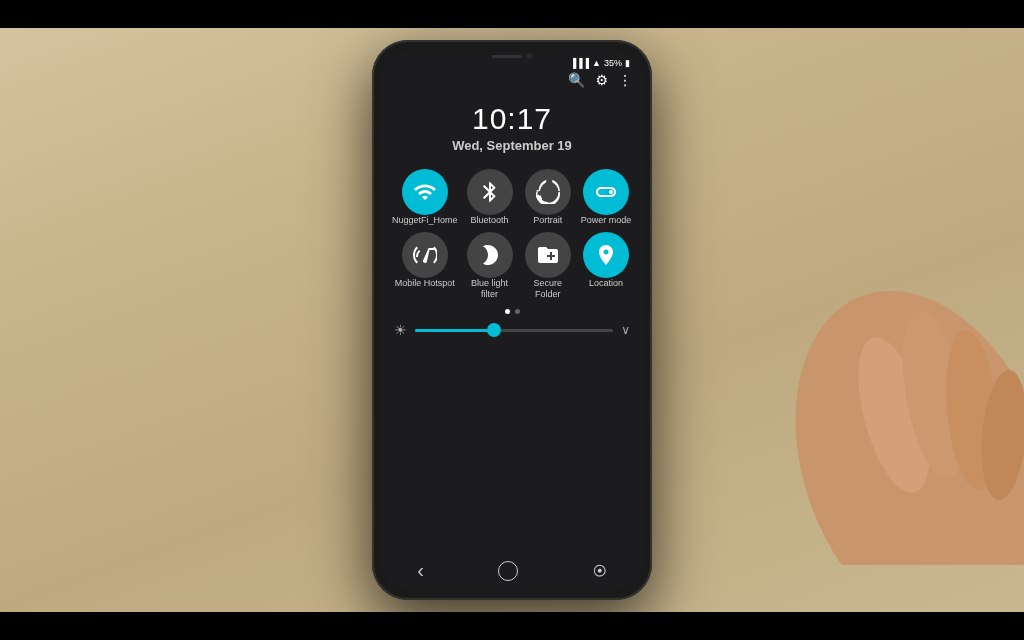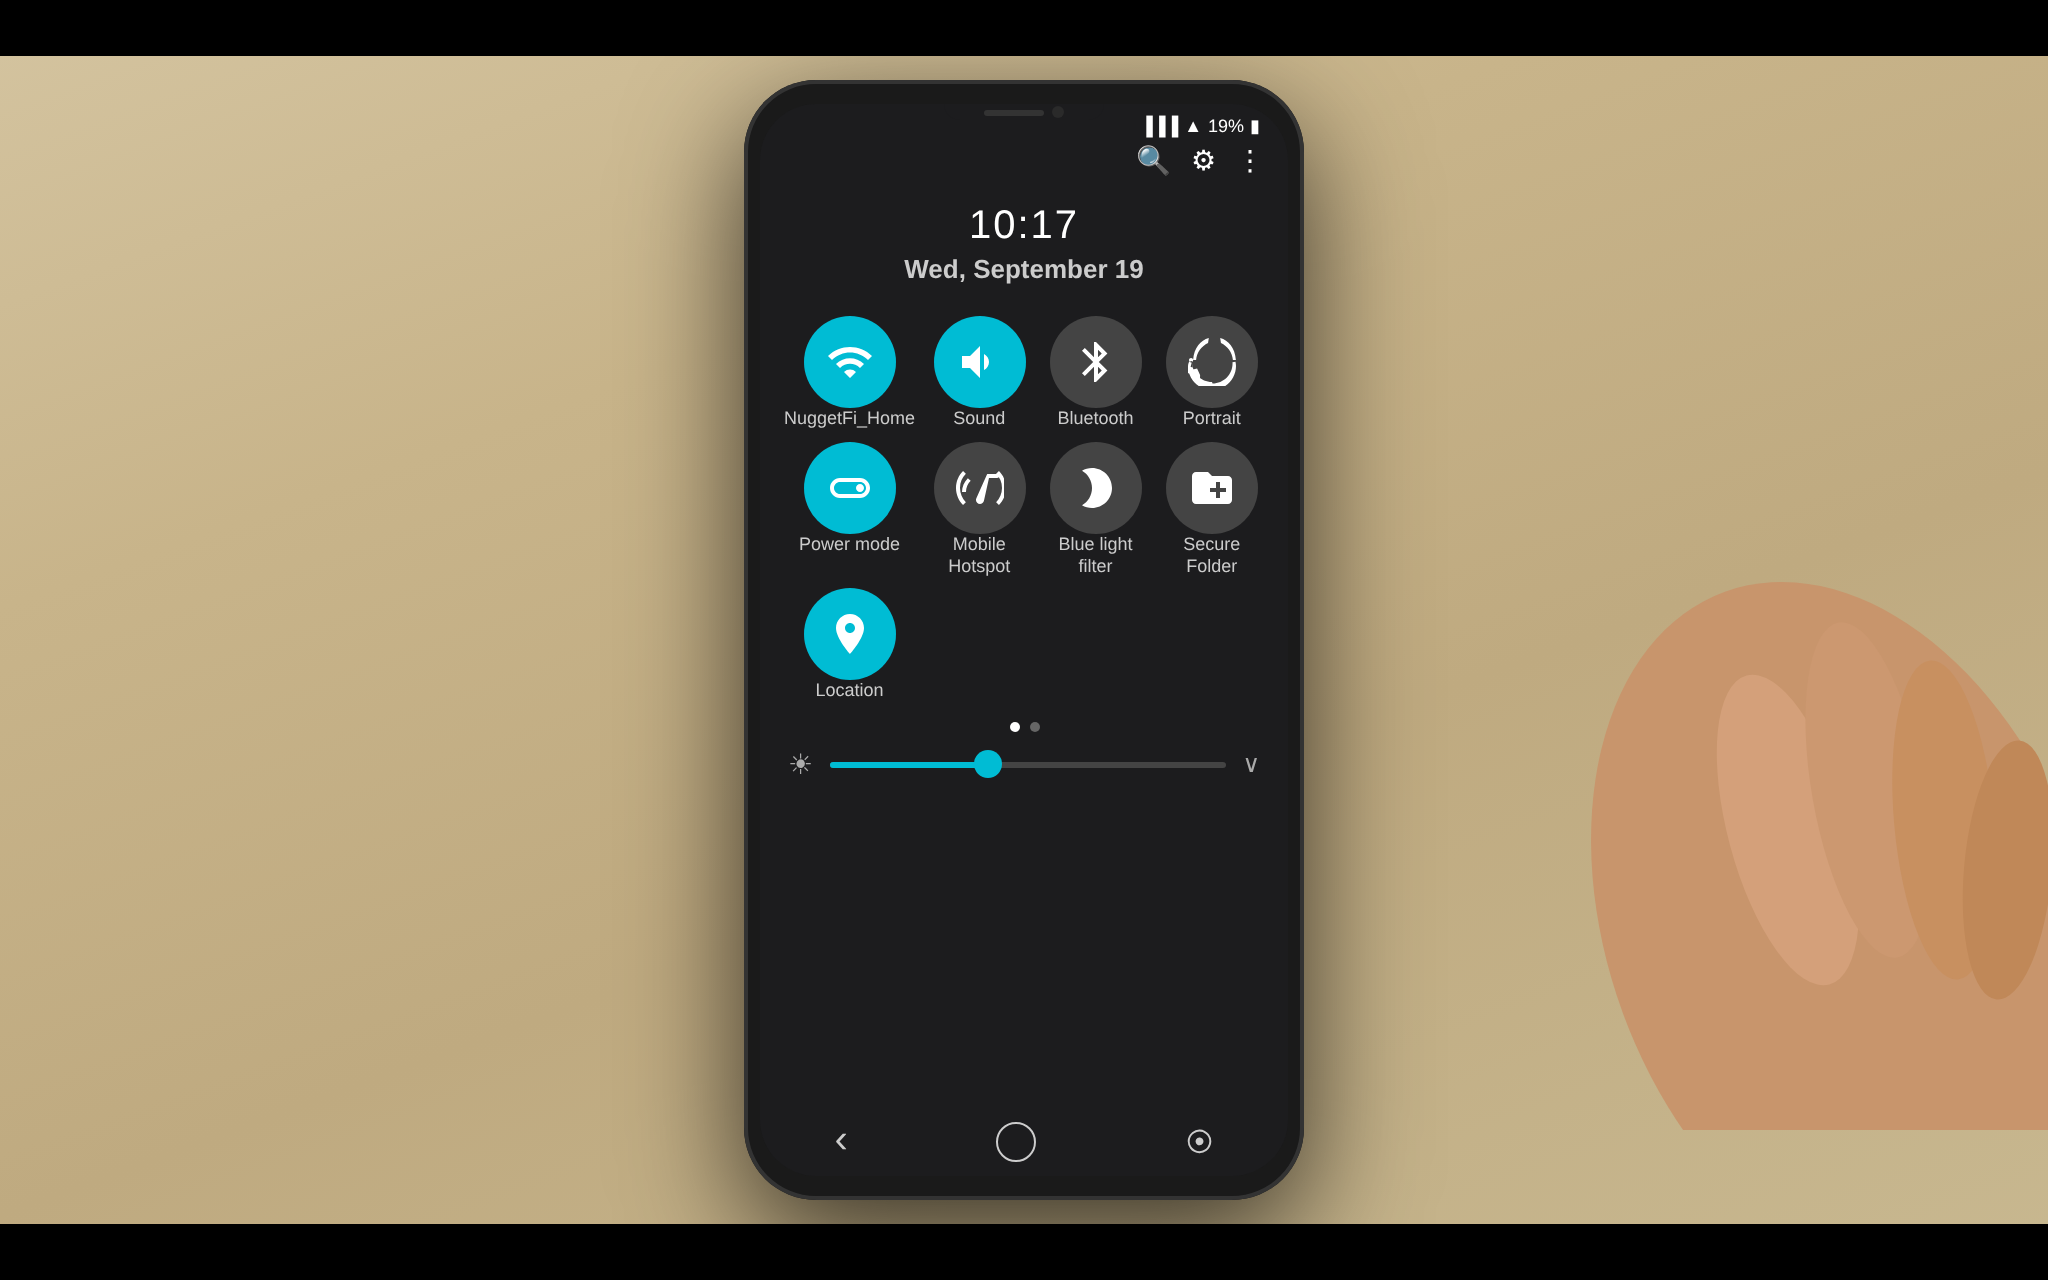--- a/index.html
+++ b/index.html
@@ -95,21 +95,21 @@
       cursor: pointer;
     }
 
     
     .time-section {
       text-align: center;
       padding: 8px 0 16px;
     }
     .time-display {
       color: #fff;
-      font-size: 20px;
+      font-size: 30px;
       font-weight: 300;
       letter-spacing: 1px;
     }
     .date-display {
       color: #ccc;
       font-size: 13px;
       margin-top: 2px;
       font-weight: bold;
     }
 
@@ -283,21 +283,21 @@
   <div class="screen">
     <div class="notch-area">
       <div class="speaker-grill"></div>
       <div class="front-camera"></div>
     </div>
 
     <div class="status-bar">
       <div class="status-icons">
         <span class="status-icon">▐▐▐</span>
         <span class="status-icon">▲</span>
-        <span class="battery-text">19%</span>
+        <span class="battery-text">35%</span>
         <span class="status-icon">▮</span>
       </div>
     </div>
 
     <div class="top-actions">
       <span class="top-action-icon">🔍</span>
       <span class="top-action-icon">⚙</span>
       <span class="top-action-icon">⋮</span>
     </div>
 
@@ -310,28 +310,20 @@
 
       <div class="tile">
         <div class="tile-icon active">
           <svg width="24" height="24" viewBox="0 0 24 24" fill="white">
               <path d="M1 9l2 2c5-5 13-5 18 0l2-2C16.93 2.93 7.08 2.93 1 9zm8 8l3 3 3-3c-1.65-1.66-4.34-1.66-6 0zm-4-4l2 2c2.76-2.76 7.24-2.76 10 0l2-2C15.14 9.14 8.87 9.14 5 13z"></path>
             </svg>
         </div>
         <span class="tile-label">NuggetFi_Home</span>
       </div>
 
-      <div class="tile">
-        <div class="tile-icon active">
-          <svg width="24" height="24" viewBox="0 0 24 24" fill="white">
-              <path d="M3 9v6h4l5 5V4L7 9H3zm13.5 3c0-1.77-1.02-3.29-2.5-4.03v8.05c1.48-.73 2.5-2.25 2.5-4.02z"></path>
-            </svg>
-        </div>
-        <span class="tile-label">Sound</span>
-      </div>
 
       <div class="tile">
         <div class="tile-icon inactive">
           <svg width="24" height="24" viewBox="0 0 24 24" fill="white">
               <path d="M17.71 7.71L12 2h-1v7.59L6.41 5 5 6.41 10.59 12 5 17.59 6.41 19 11 14.41V22h1l5.71-5.71-4.3-4.29 4.3-4.29zM13 5.83l1.88 1.88L13 9.59V5.83zm1.88 10.46L13 18.17v-3.76l1.88 1.88z"></path>
             </svg>
         </div>
         <span class="tile-label">Bluetooth</span>
       </div>
 

